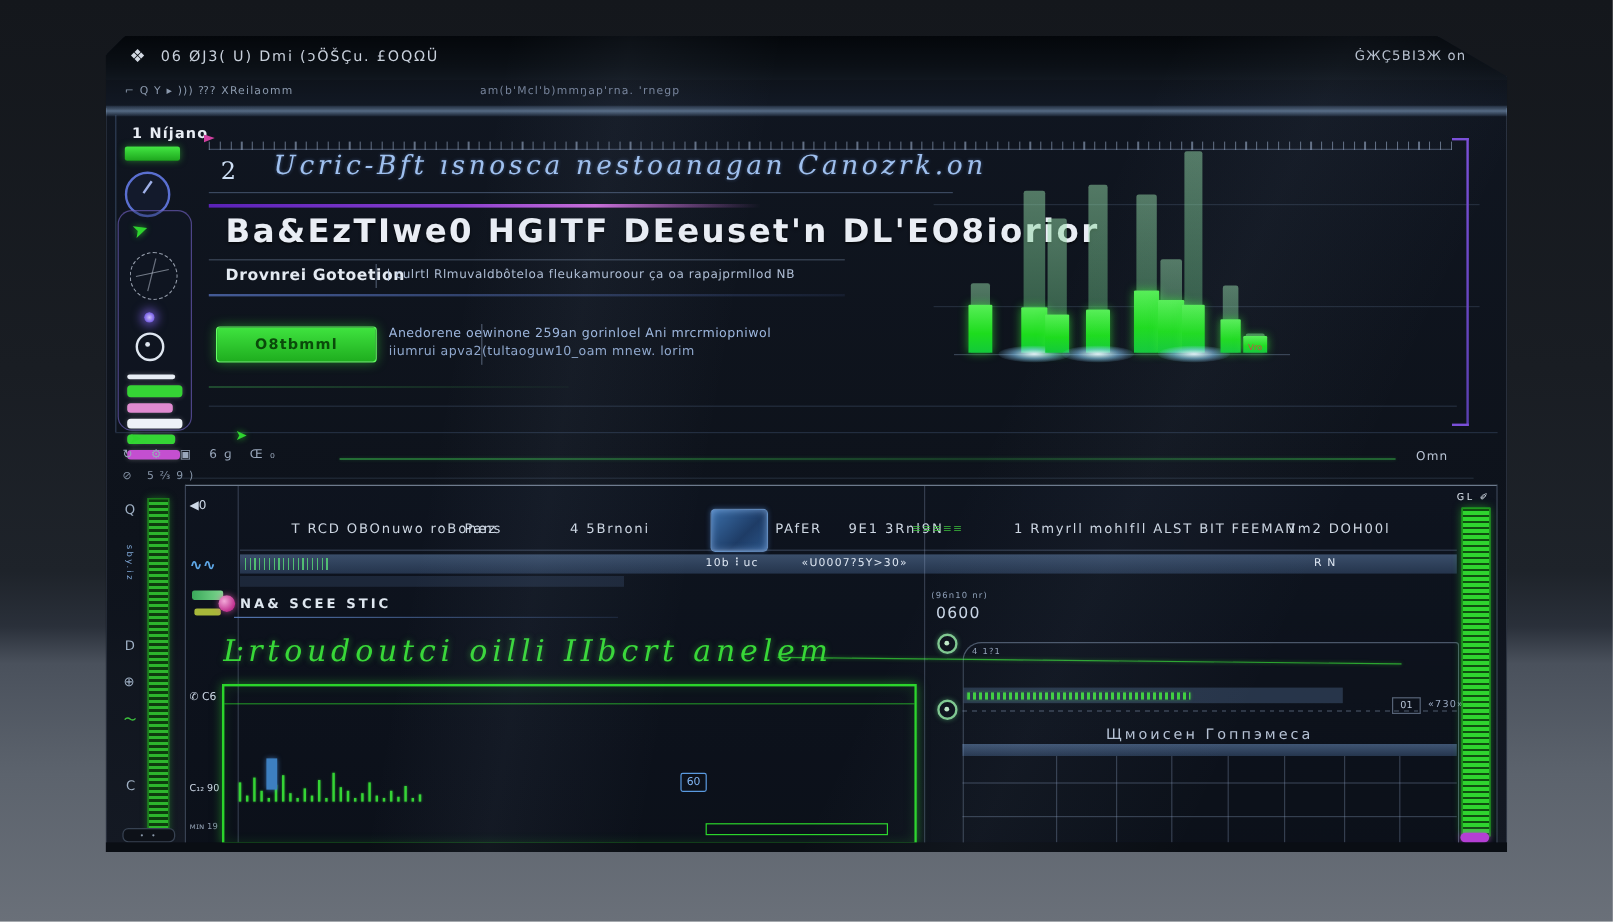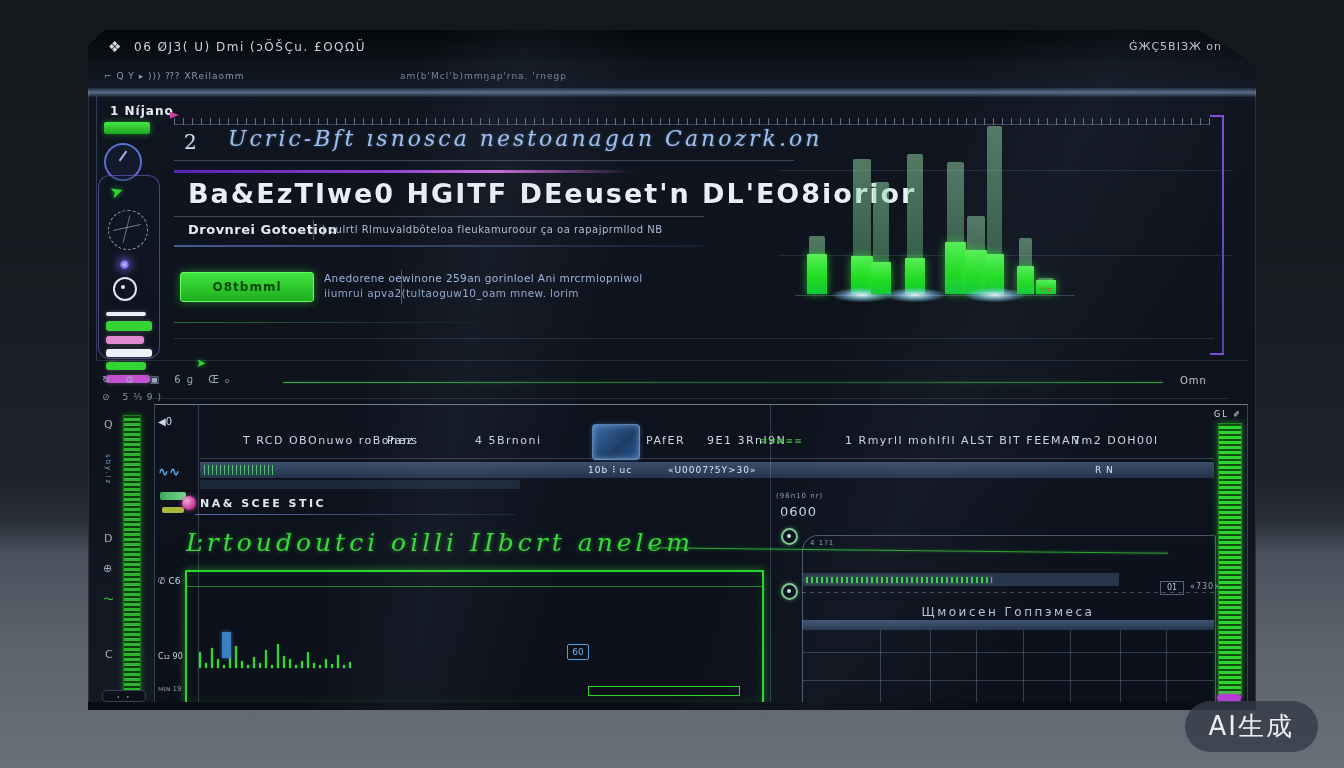--- a/index.html
+++ b/index.html
@@ -414,14 +414,13 @@
     </div>
 
     <span class="abs green-col-h">GL ✐</span>
     <div class="abs green-col"></div>
     <div class="abs purple-badge"></div>
 
     <div class="abs panel-bottom"></div>
     <div class="sheen"></div>
   </div>
 
-  <div class="watermark">AI生成</div>
 </div>
 
 </body></html>

